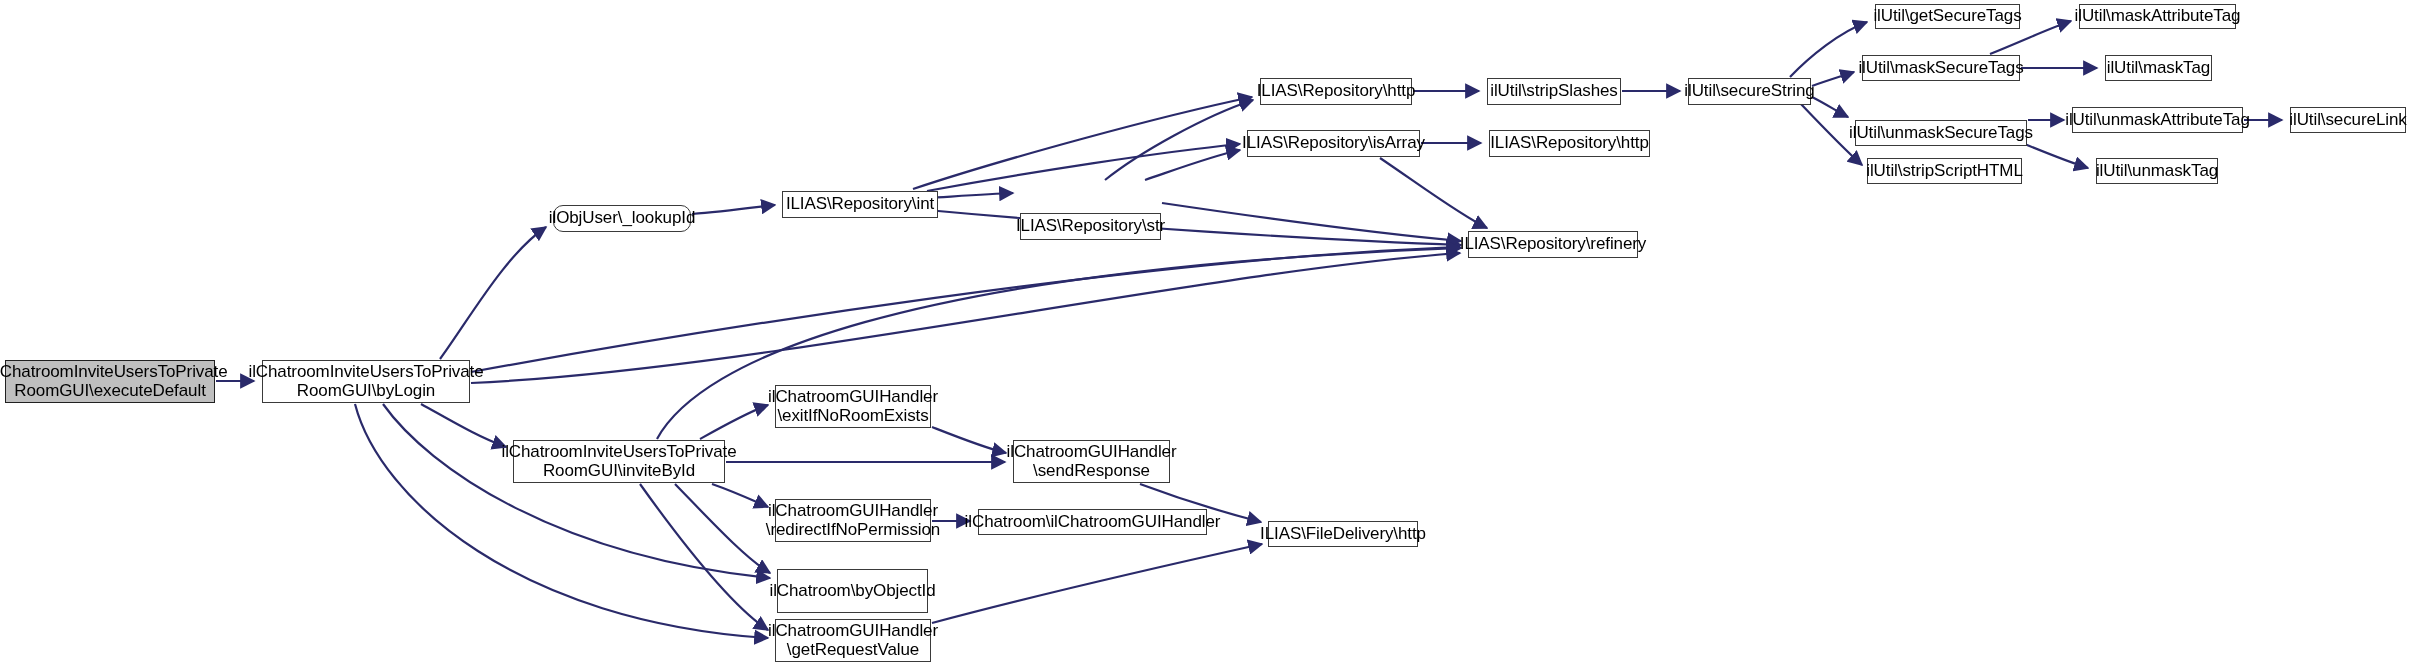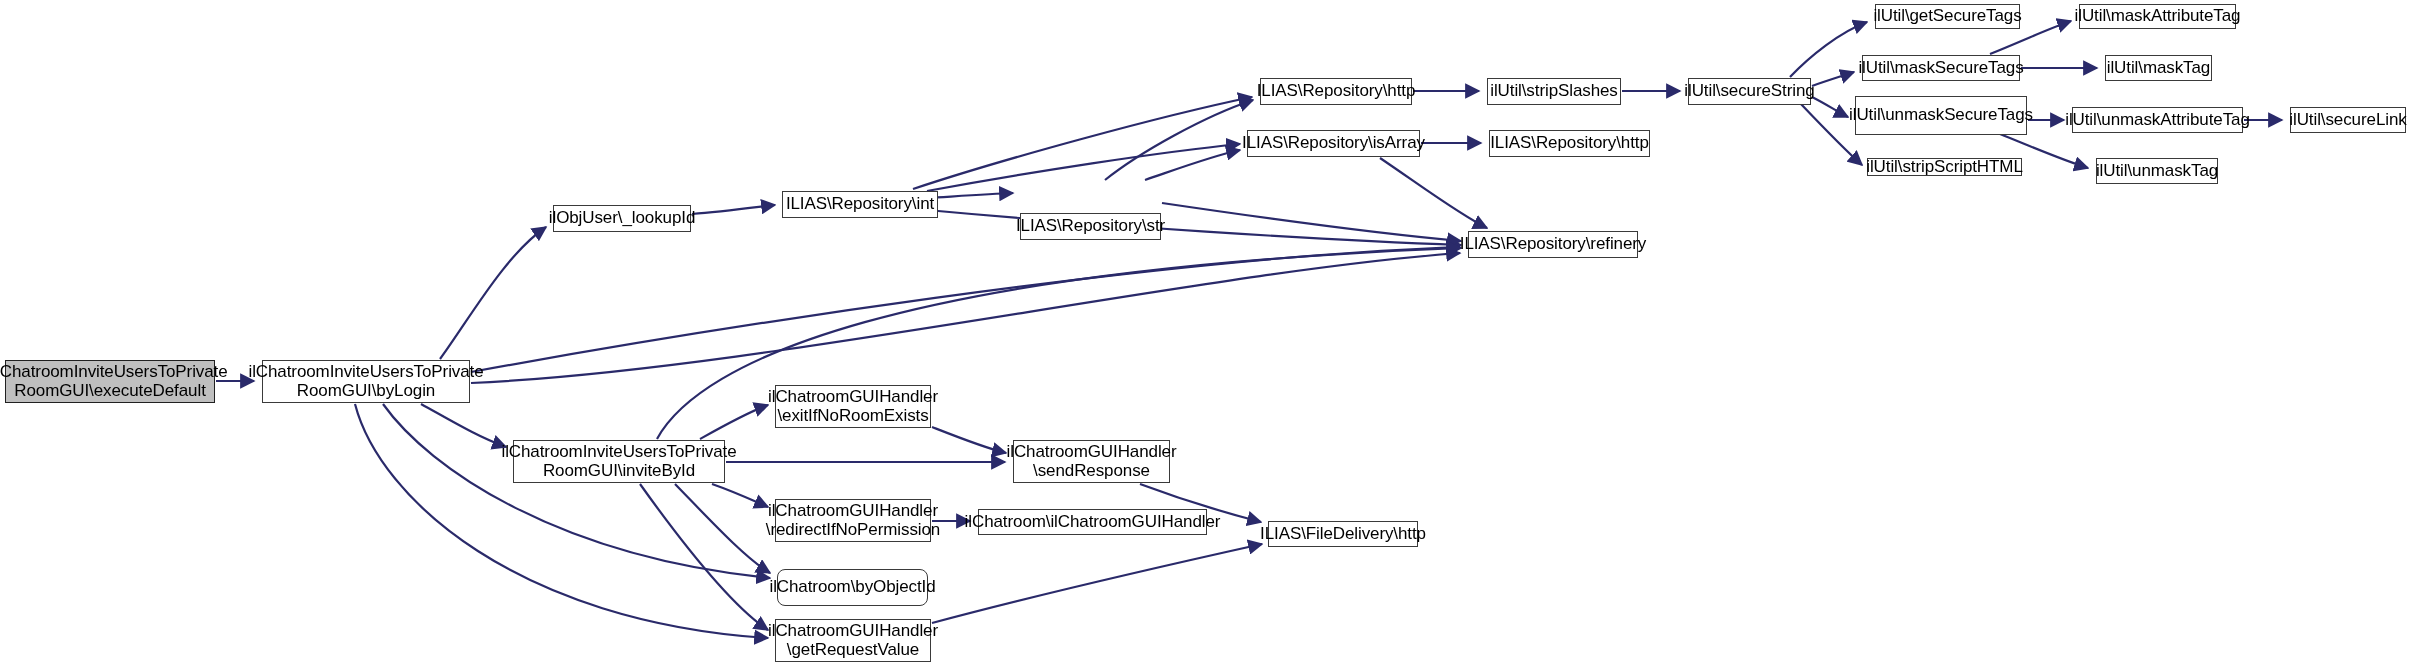--- a/index.html
+++ b/index.html
@@ -131,44 +131,44 @@
 
       <path d="M 1140 484 C 1180 499 1230 514 1261 522"></path>
 
       <path d="M 932 623 C 1040 594 1190 560 1262 544"></path>
     </g>
   </svg>
 <div class="node highlight" style="left: 5px; top: 360px; width: 210px; height: 43px;">ilChatroomInviteUsersToPrivate
 RoomGUI\executeDefault</div>
     <div class="node" style="left: 262px; top: 360px; width: 208px; height: 43px;">ilChatroomInviteUsersToPrivate
 RoomGUI\byLogin</div>
-    <div class="node" style="left: 553px; top: 205px; width: 138px; height: 27px;">ilObjUser\_lookupId</div>
+    <div class="node" style="left: 553px; top: 205px; width: 138px; height: 27px; border-radius: 10px;">ilObjUser\_lookupId</div>
     <div class="node" style="left: 782px; top: 191px; width: 156px; height: 27px;">ILIAS\Repository\int</div>
     <div class="node" style="left: 1020px; top: 181px; width: 141px; height: 27px; margin-top: 32px;">ILIAS\Repository\str</div>
     <div class="node" style="left: 1260px; top: 78px; width: 152px; height: 27px;">ILIAS\Repository\http</div>
     <div class="node" style="left: 1247px; top: 130px; width: 173px; height: 27px;">ILIAS\Repository\isArray</div>
     <div class="node" style="left: 1487px; top: 78px; width: 134px; height: 27px;">ilUtil\stripSlashes</div>
     <div class="node" style="left: 1489px; top: 130px; width: 161px; height: 27px;">ILIAS\Repository\http</div>
     <div class="node" style="left: 1468px; top: 231px; width: 170px; height: 27px;">ILIAS\Repository\refinery</div>
     <div class="node" style="left: 1688px; top: 78px; width: 123px; height: 27px;">ilUtil\secureString</div>
     <div class="node" style="left: 1875px; top: 4px; width: 145px; height: 25px;">ilUtil\getSecureTags</div>
     <div class="node" style="left: 1862px; top: 55px; width: 158px; height: 26px;">ilUtil\maskSecureTags</div>
-    <div class="node" style="left: 1855px; top: 96px; width: 172px; height: 39px;">ilUtil\unmaskSecureTags</div>
-    <div class="node" style="left: 1867px; top: 158px; width: 155px; height: 18px;">ilUtil\stripScriptHTML</div>
+    <div class="node" style="left: 1855px; top: 120px; width: 172px; height: 26px;">ilUtil\unmaskSecureTags</div>
+    <div class="node" style="left: 1867px; top: 158px; width: 155px; height: 26px;">ilUtil\stripScriptHTML</div>
     <div class="node" style="left: 2079px; top: 4px; width: 157px; height: 25px;">ilUtil\maskAttributeTag</div>
     <div class="node" style="left: 2105px; top: 55px; width: 107px; height: 26px;">ilUtil\maskTag</div>
     <div class="node" style="left: 2072px; top: 107px; width: 171px; height: 26px; text-align: right;">ilUtil\unmaskAttributeTag</div>
     <div class="node" style="left: 2096px; top: 158px; width: 122px; height: 26px;">ilUtil\unmaskTag</div>
     <div class="node" style="left: 2290px; top: 107px; width: 116px; height: 26px;">ilUtil\secureLink</div>
     <div class="node" style="left: 513px; top: 440px; width: 212px; height: 43px;">ilChatroomInviteUsersToPrivate
 RoomGUI\inviteById</div>
     <div class="node" style="left: 775px; top: 385px; width: 156px; height: 43px;">ilChatroomGUIHandler
 \exitIfNoRoomExists</div>
     <div class="node" style="left: 1013px; top: 440px; width: 157px; height: 43px;">ilChatroomGUIHandler
 \sendResponse</div>
     <div class="node" style="left: 775px; top: 499px; width: 156px; height: 43px;">ilChatroomGUIHandler
 \redirectIfNoPermission</div>
     <div class="node" style="left: 978px; top: 509px; width: 229px; height: 26px;">ilChatroom\ilChatroomGUIHandler</div>
-    <div class="node" style="left: 777px; top: 569px; width: 151px; height: 37px; border-radius: 8px;">ilChatroom\byObjectId</div>
+    <div class="node" style="left: 777px; top: 569px; width: 151px; height: 44px;">ilChatroom\byObjectId</div>
     <div class="node" style="left: 775px; top: 619px; width: 156px; height: 43px;">ilChatroomGUIHandler
 \getRequestValue</div>
     <div class="node" style="left: 1268px; top: 521px; width: 150px; height: 26px;">ILIAS\FileDelivery\http</div>
   </div>
 
 </body></html>

